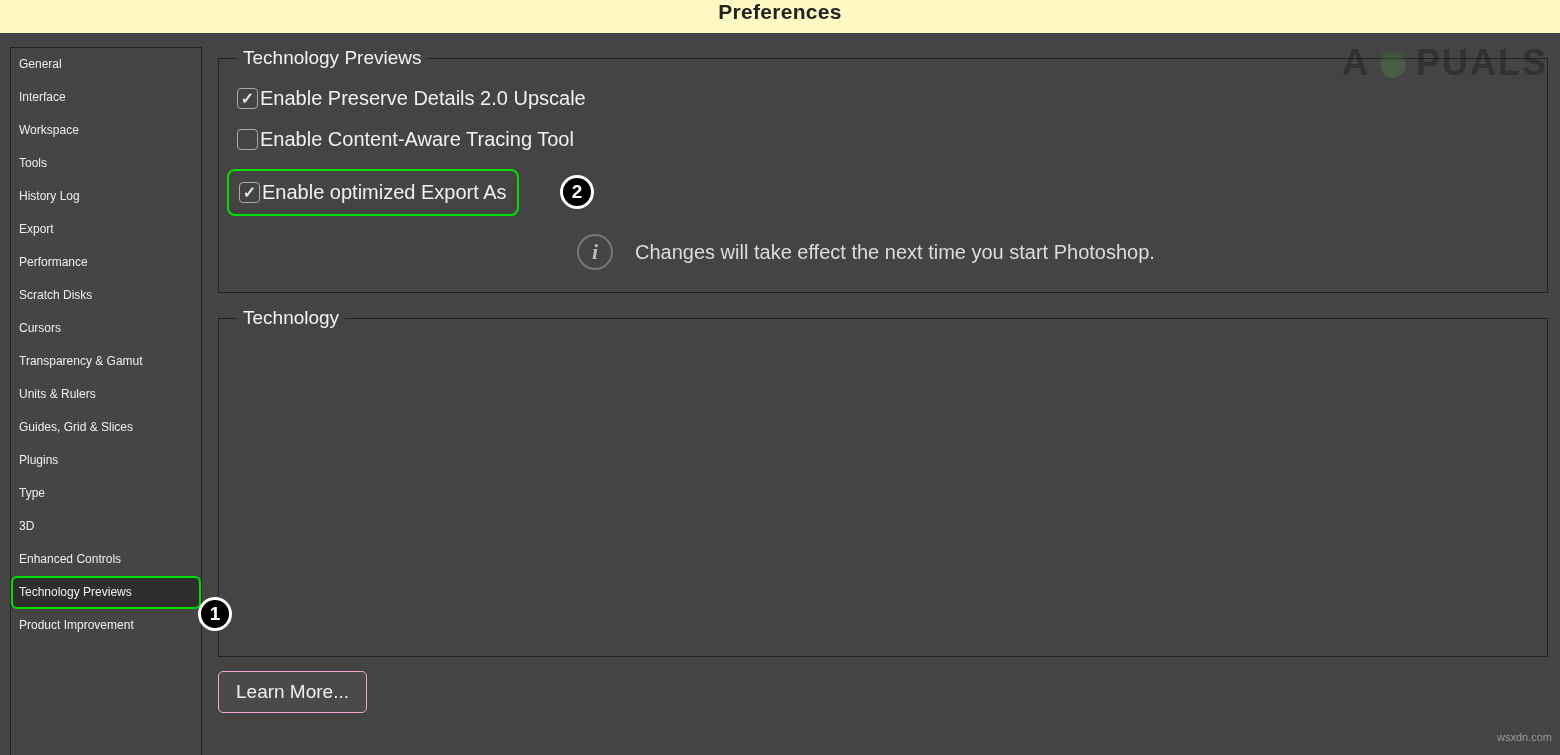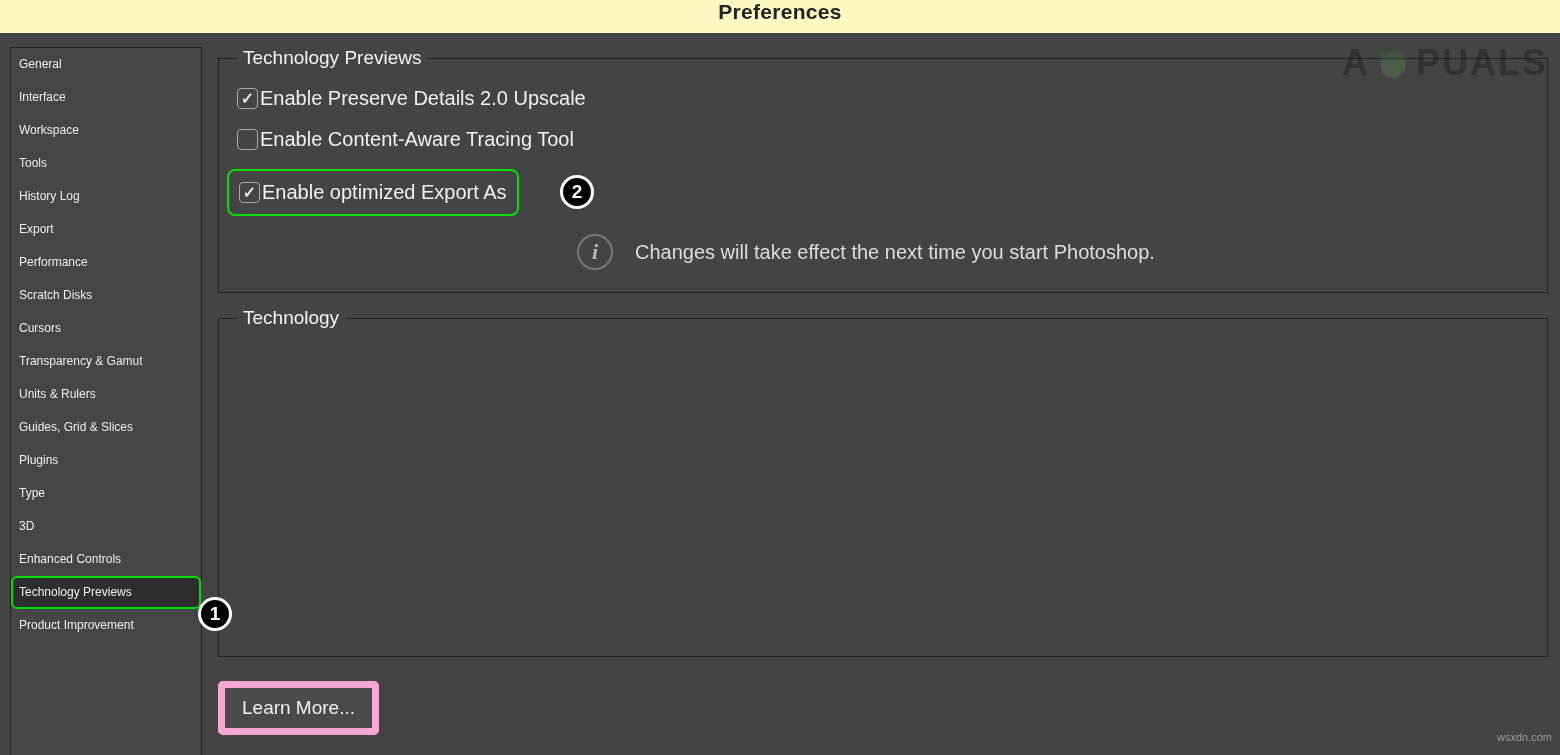--- a/index.html
+++ b/index.html
@@ -117,23 +117,22 @@
       font-family: Georgia, serif;
       font-style: italic;
       font-weight: bold;
       font-size: 22px;
       flex-shrink: 0;
     }
     .description-fs {
       min-height: 350px;
     }
     .learn-more {
-      margin-top: 10px;
       background: #4a4a4a;
-      border: 7px solid #f9a8d4;
+      border: 1px solid #f9a8d4;
       color: #eee;
       font-size: 19px;
       padding: 9px 17px;
       border-radius: 5px;
       cursor: pointer;
     }
     .callout {
       position: absolute;
       width: 34px;
       height: 34px;

